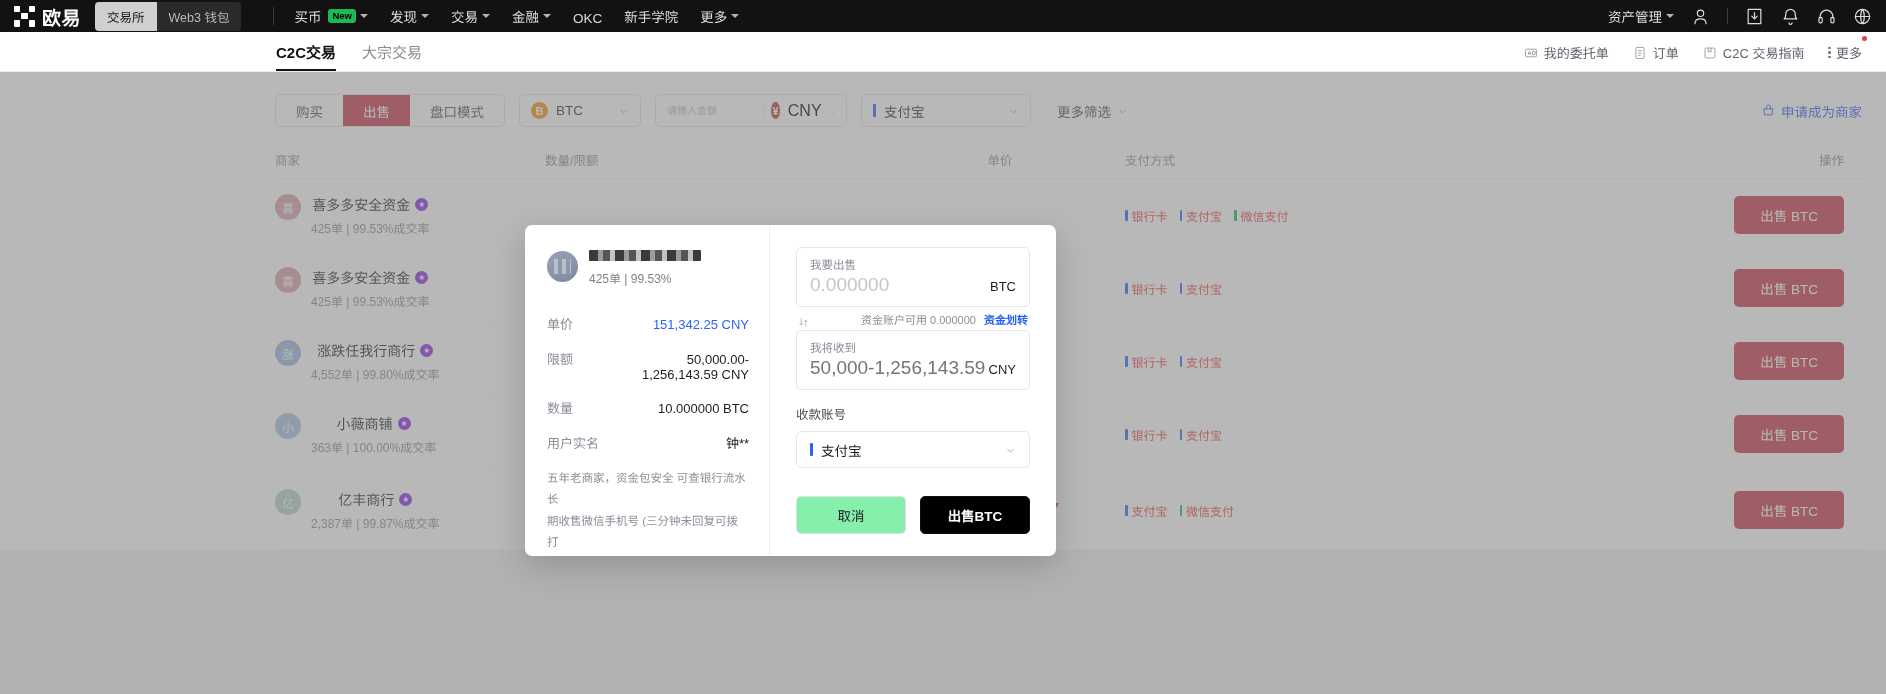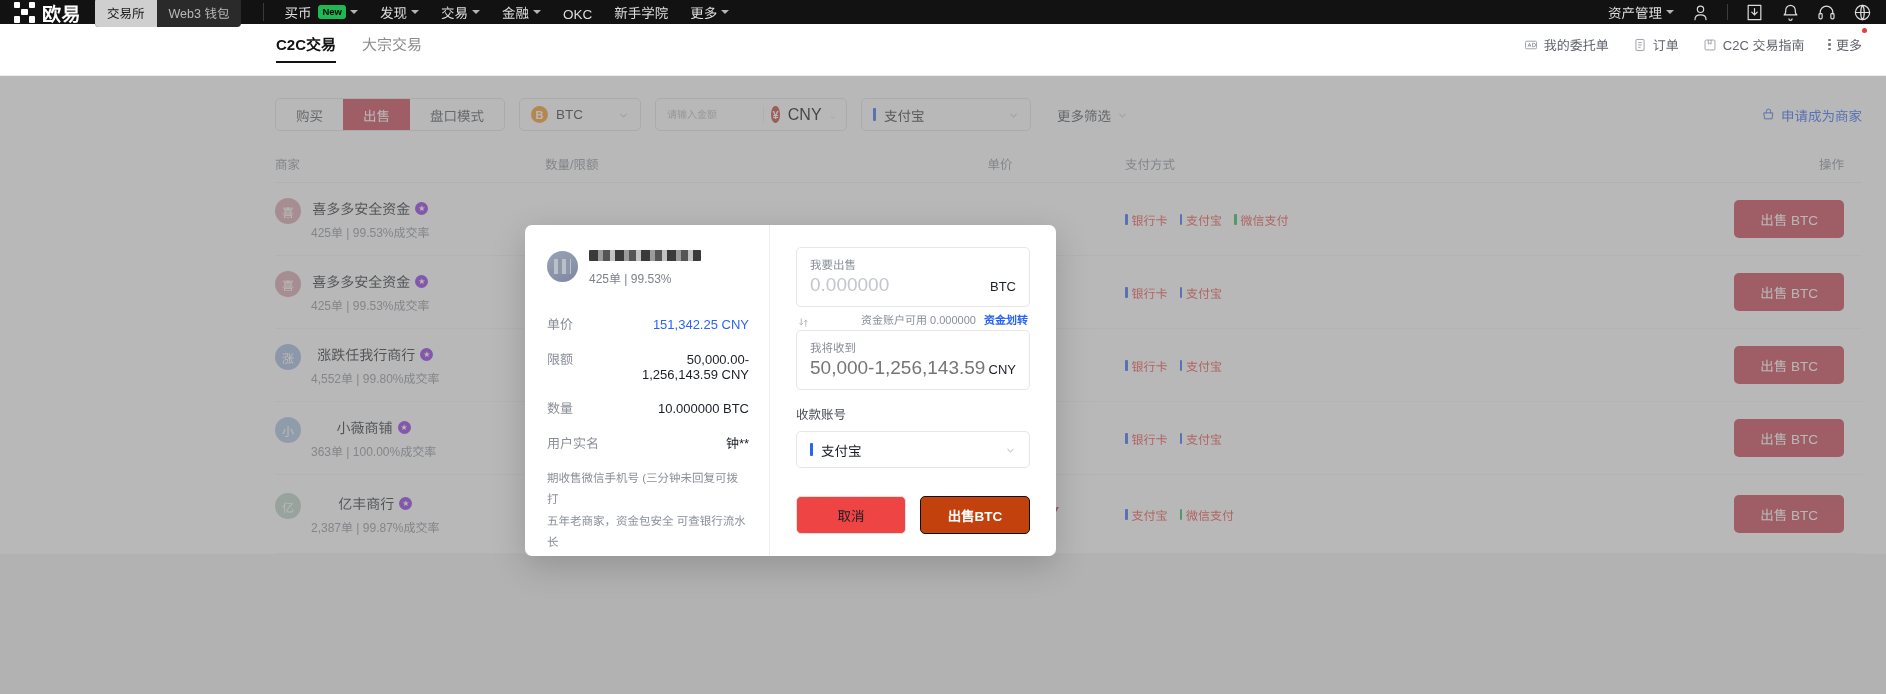--- a/index.html
+++ b/index.html
@@ -10,51 +10,51 @@
     background: #fff; overflow: hidden;
   }
   #app { position: relative; width: 1886px; height: 694px; background: #f2f2f2; }
 
   
   .page-dim { position: absolute; inset: 0; background: rgba(125,125,125,.55); z-index: 50; pointer-events: none; }
 
   
   .topnav {
     position: relative; z-index: 60;
-    height: 24px; background: #121212; color: #d8d8d8;
+    height: 32px; background: #121212; color: #d8d8d8;
     display: flex; align-items: center; padding: 0 14px; gap: 0;
   }
   .logo-wrap { display: flex; align-items: center; gap: 7px; margin-right: 14px; }
   .logo-mark { width: 21px; height: 21px; display: grid; grid-template-columns: 1fr 1fr 1fr; grid-template-rows: 1fr 1fr 1fr; gap: 1px; }
   .logo-mark i { background: #fff; border-radius: 1px; }
   .logo-mark i.off { background: transparent; }
   .logo-text { font-size: 19px; font-weight: 700; color: #fff; letter-spacing: .5px; }
 
-  .seg { display: flex; background: #2a2a2a; border-radius: 4px; overflow: hidden; margin-right: 22px; }
+  .seg { display: flex; background: #2a2a2a; border-radius: 4px; overflow: hidden; margin-right: 32px; }
   .seg > div { font-size: 12.5px; padding: 5px 12px; color: #b9b9b9; cursor: pointer; white-space: nowrap; }
   .seg > div.active { background: #cfcfcf; color: #1a1a1a; font-weight: 500; }
 
   .nav-div { width: 1px; height: 18px; background: #3a3a3a; margin-right: 20px; }
 
   .nav-items { display: flex; align-items: flex-end; gap: 22px; }
   .nav-item { font-size: 13.5px; color: #ddd; display: flex; align-items: center; gap: 4px; cursor: pointer; white-space: nowrap; }
   .badge-new { background: #1db954; color: #000; font-size: 9.5px; font-weight: 700; border-radius: 3px; padding: 1px 4px; line-height: 1.25; margin-left: 3px; }
   .caret { display: inline-block; width: 0; height: 0; border-left: 4px solid transparent; border-right: 4px solid transparent; border-top: 4.5px solid currentColor; opacity: .8; }
 
   .nav-right { margin-left: auto; display: flex; align-items: center; gap: 17px; }
   .nav-right .nav-item { font-size: 13.5px; }
   .ico { width: 19px; height: 19px; color: #dcdcdc; display: inline-flex; align-items: center; justify-content: center; cursor: pointer; }
   .ico svg { width: 100%; height: 100%; fill: none; stroke: currentColor; stroke-width: 1.5; stroke-linecap: round; stroke-linejoin: round; }
   .vsep { width: 1px; height: 16px; background: #3d3d3d; }
 
   
   .tabbar {
     position: relative; z-index: 55;
-    height: 52px; background: #fff; border-bottom: 1px solid #ececec;
-    display: flex; align-items: flex-end; padding: 12px 24px;
+    height: 40px; background: #fff; border-bottom: 1px solid #ececec;
+    display: flex; align-items: flex-end; padding: 0 24px;
   }
   .tabs { display: flex; gap: 26px; margin-left: 252px; }
   .tab { font-size: 15px; color: #8c8c8c; padding-bottom: 9px; cursor: pointer; position: relative; white-space: nowrap; }
   .tab.active { color: #121212; font-weight: 600; }
   .tab.active::after { content: ""; position: absolute; left: 0; right: 0; bottom: 0; height: 2px; background: #121212; }
 
   .tabbar-right { margin-left: auto; display: flex; align-items: center; gap: 24px; padding-bottom: 9px; }
   .tlink { display: flex; align-items: center; gap: 6px; font-size: 13px; color: #60646c; cursor: pointer; white-space: nowrap; }
   .tlink .ti { width: 14px; height: 14px; color: #8a8f98; }
   .tlink .ti svg { width: 100%; height: 100%; fill: none; stroke: currentColor; stroke-width: 1.4; }
@@ -139,22 +139,22 @@
   .swapline { display: flex; align-items: center; justify-content: space-between; padding: 4px 2px 3px; }
   .swap-ico { width: 13px; height: 13px; color: #a7acb4; }
   .avail { font-size: 11px; color: #8a8f98; }
   .avail .lk { color: #2b64f5; margin-left: 5px; cursor: pointer; font-weight: bold; }
 
   .fgroup-label { font-size: 12.5px; color: #4a4f57; margin: 14px 0 8px; }
   .paysel { border: 1px solid #e6e6e6; border-radius: 5px; height: 37px; display: flex; align-items: center; padding: 0 13px; gap: 8px; font-size: 13.5px; color: #1b1f26; cursor: pointer; }
   .paysel .chev { margin-left: auto; color: #9aa0a8; }
 
   .m-actions { position: absolute; left: 26px; right: 26px; bottom: 22px; display: flex; gap: 14px; }
-  .btn { flex: 1; height: 38px; border-radius: 5px; font-size: 13.5px; cursor: pointer; font-family: inherit; border: 1px solid #e0e0e0; background: #ef4444; color: #1b1f26; }
-  .btn.primary { background: #c2410c; color: #fff; border-color: #111; font-weight: 600; }
+  .btn { flex: 1; height: 38px; border-radius: 5px; font-size: 13.5px; cursor: pointer; font-family: inherit; border: 1px solid #e0e0e0; background: #86efac; color: #1b1f26; }
+  .btn.primary { background: #000000; color: #fff; border-color: #111; font-weight: 600; }
 
   .chev-svg { width: 11px; height: 11px; }
   .chev-svg svg { width: 100%; height: 100%; fill: none; stroke: currentColor; stroke-width: 1.8; stroke-linecap: round; stroke-linejoin: round; }
 </style>
 </head>
 <body>
 
 <div id="app">
 
   <div class="topnav">
@@ -484,22 +484,22 @@
       <div class="drow">
         <span class="k">数量</span>
         <span class="v">10.000000 BTC</span>
       </div>
       <div class="drow">
         <span class="k">用户实名</span>
         <span class="v">钟**</span>
       </div>
 
       <div class="note">
+        <div>五年老商家，资金包安全 可查银行流水 长</div>
         <div>期收售微信手机号 (三分钟未回复可拨打</div>
-        <div>五年老商家，资金包安全 可查银行流水 长</div>
         <div> </div>
       </div>
     </div>
 
     <div class="m-right">
       <div class="field">
         <div class="flabel">我要出售</div>
         <div class="frow">
           <input type="text" value="0.000000" style="">
           <span class="unit">BTC</span>

